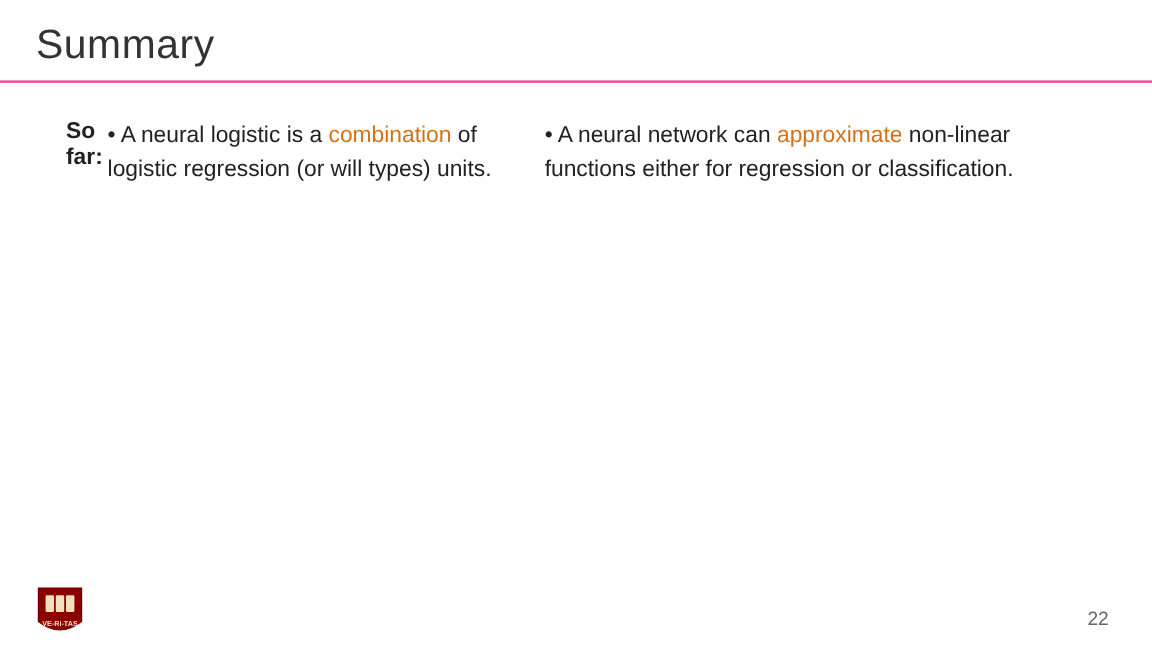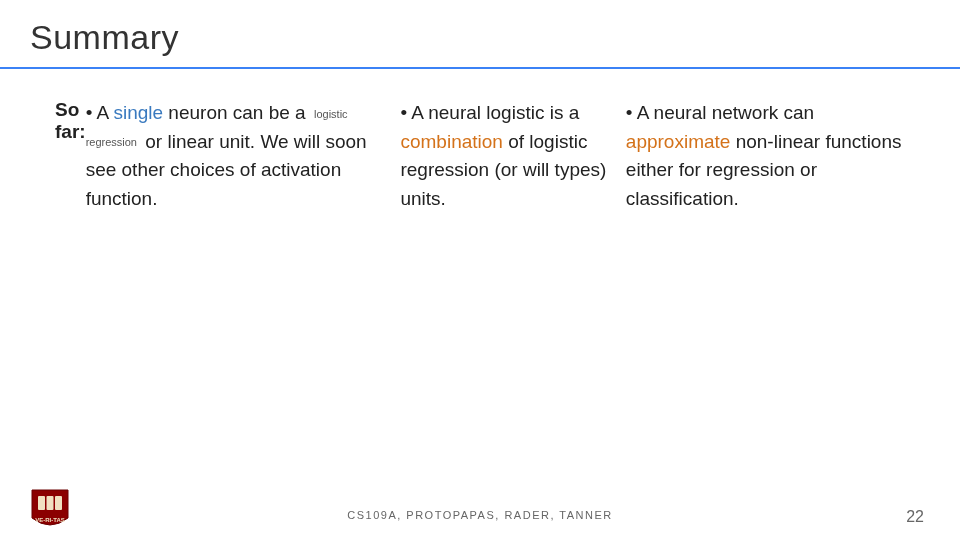--- a/index.html
+++ b/index.html
@@ -17,21 +17,21 @@
       width: 960px;
       height: 540px;
       background: #ffffff;
       position: relative;
       display: flex;
       flex-direction: column;
     }
 
     .slide-header {
       padding: 18px 30px 10px 30px;
-      border-bottom: 2px solid #3b82f6;
+      border-bottom: 2px solid #ec4899;
     }
 
     .slide-title {
       font-size: 34px;
       font-weight: 400;
       color: #333333;
       letter-spacing: 0.5px;
     }
 
     .slide-content {
@@ -125,25 +125,20 @@
 <div class="slide">
 
   <div class="slide-header">
     <h1 class="slide-title">Summary</h1>
   </div>
 
   <div class="slide-content">
 
     <div class="so-far-label">So far:</div>
 
-    <div class="bullet-item">
-      <span class="bullet-text">
-        <span>• A </span><span class="highlight-blue">single</span><span> neuron can be a </span><span class="small-text">logistic regression</span><span> or linear unit.  We will soon see other choices of activation function.</span>
-      </span>
-    </div>
 
     <div class="bullet-item">
       <span class="bullet-text">
         <span>• A neural logistic is a </span><span class="highlight-orange">combination</span><span> of logistic regression (or will types) units.</span>
       </span>
     </div>
 
     <div class="bullet-item">
       <span class="bullet-text">
         <span>• A neural network can </span><span class="highlight-orange">approximate</span><span> non-linear functions either for regression or classification.</span>
@@ -158,19 +153,18 @@
 
       <svg class="logo-shield" viewBox="0 0 40 44" xmlns="http://www.w3.org/2000/svg">
         <path d="M2,2 L38,2 L38,30 Q20,44 2,30 Z" fill="#8b0000" stroke="#6b0000" stroke-width="1"></path>
         <rect x="8" y="8" width="7" height="14" fill="#f0e0c0" rx="1"></rect>
         <rect x="16.5" y="8" width="7" height="14" fill="#f0e0c0" rx="1"></rect>
         <rect x="25" y="8" width="7" height="14" fill="#f0e0c0" rx="1"></rect>
         <text x="20" y="34" text-anchor="middle" fill="#f0e0c0" font-size="6" font-weight="bold">VE-RI-TAS</text>
       </svg>
     </div>
 
-    <div class="footer-center">CS109A, Protopapas, Rader, Tanner</div>
 
     <div class="page-number">22</div>
 
   </div>
 
 </div>
 
 </body></html>

